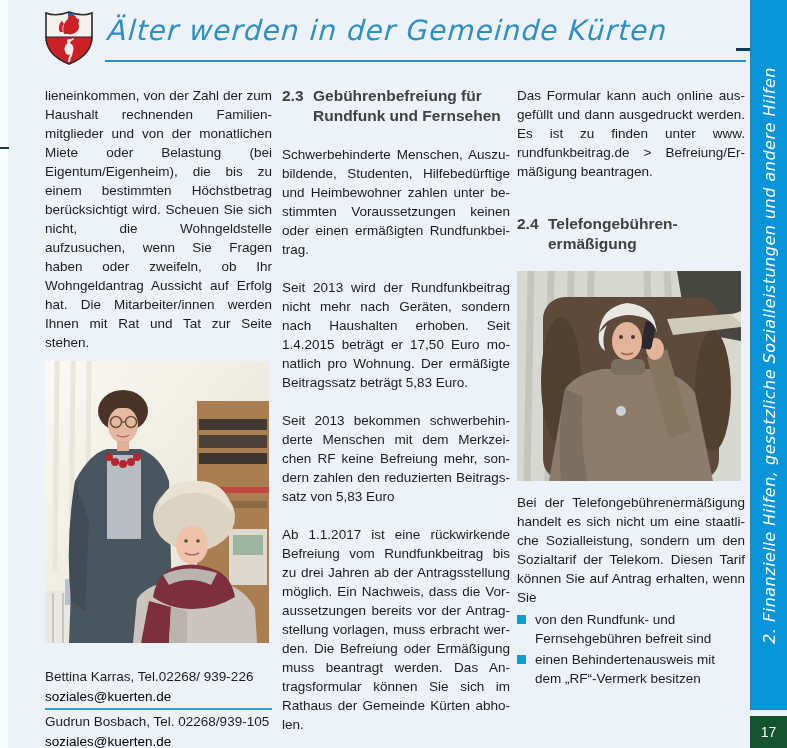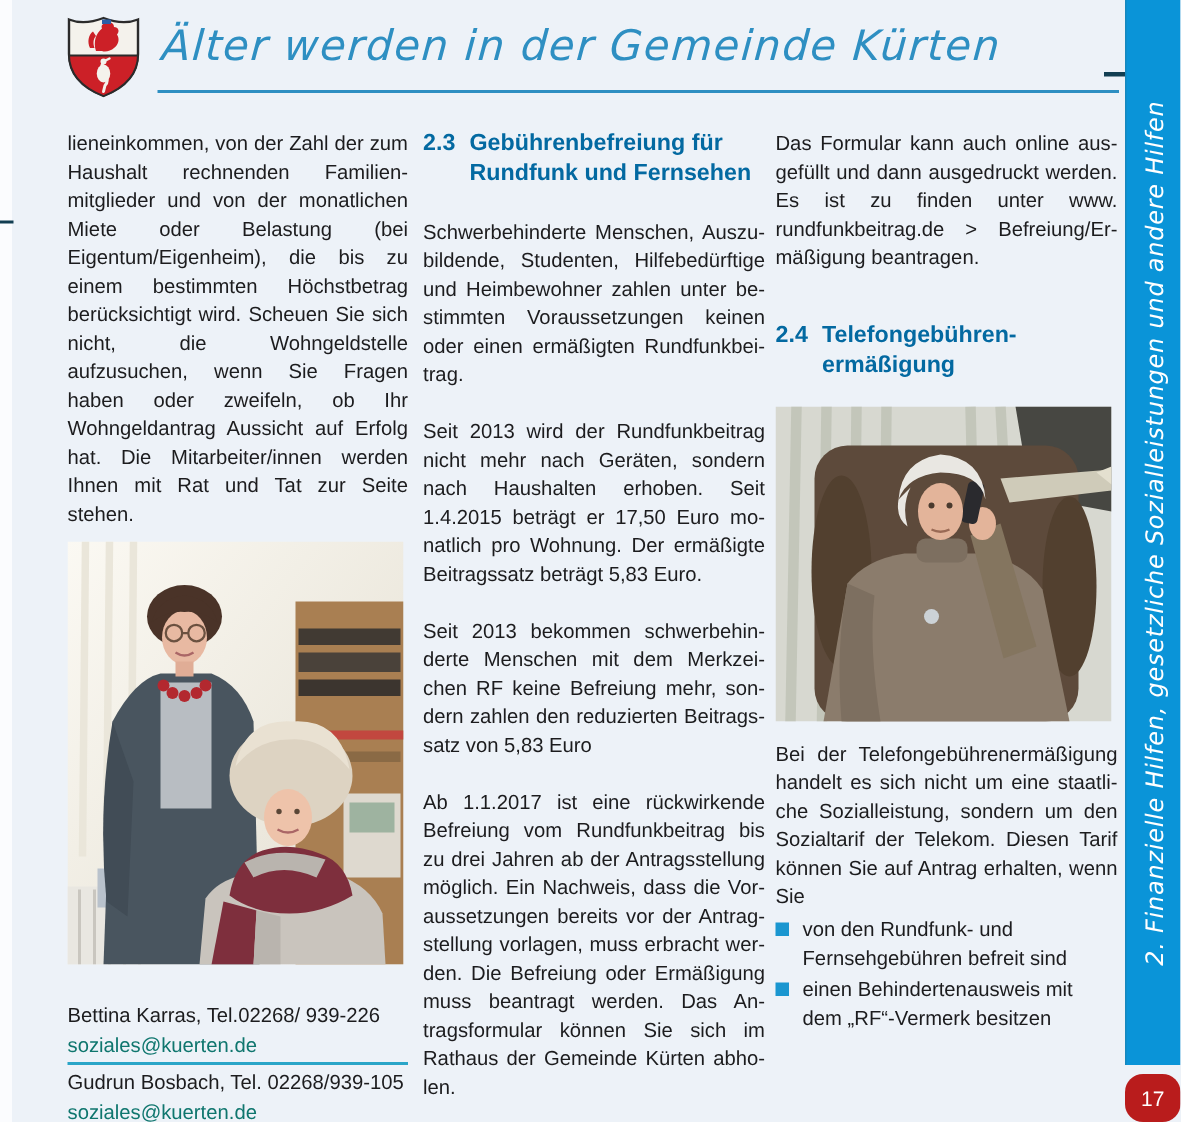--- a/index.html
+++ b/index.html
@@ -28,33 +28,33 @@
 
   
   .col { position: absolute; top: 86px; font-size: 13.5px; line-height: 19px; text-align: justify; }
   .col-left  { left: 45px;  width: 227px; }
   .col-mid   { left: 282px; width: 228px; }
   .col-right { left: 517px; width: 228px; }
   .col p { text-align: justify; }
   .gap { margin-top: 19px; }
 
   .section-heading {
-    display: flex; color: #0369a1; font-weight: bold;
+    display: flex; color: #404040; font-weight: bold;
     font-size: 15.5px; line-height: 20px; text-align: left;
   }
   .section-heading .num { width: 31px; flex: 0 0 31px; }
   .section-heading .htext { white-space: pre-line; flex: 1; }
 
   .photo { display: block; margin-top: 9px; }
   .photo-left { width: 224px; height: 282px; }
   .photo-right { width: 224px; height: 210px; margin-top: 17px; }
 
   .contacts { margin-top: 24px; text-align: left; line-height: 20px; }
   .contact-email {
-    display: block; color: #0f766e; text-decoration: none;
+    display: block; color: #000000; text-decoration: none;
     border-bottom: 2px solid #2aa5c8; padding-bottom: 1px; margin-bottom: 2px;
   }
 
   .bullets { margin-top: 3px; text-align: left; }
   .bullet { display: flex; margin-top: 2px; }
   .bullet .sq { flex: 0 0 9px; width: 9px; height: 9px; background: #1a96d0; margin: 5px 9px 0 0; }
   .bullet .btext { flex: 1; text-align: left; }
 
   
   .sidebar-strip {
@@ -63,22 +63,22 @@
     display: flex; align-items: center; justify-content: center;
   }
   .sidebar-text {
     writing-mode: vertical-rl; transform: rotate(180deg);
     color: #ffffff; font-family: "DejaVu Sans", sans-serif;
     font-style: italic; font-size: 16px; letter-spacing: 0.5px;
     white-space: nowrap;
   }
   .page-number-box {
     position: absolute; left: 750px; top: 716px; width: 37px; height: 32px;
-    background: #b91c1c; color: #fff; font-size: 14px;
-    display: flex; align-items: center; justify-content: center; border-radius: 12px;
+    background: #14532d; color: #fff; font-size: 14px;
+    display: flex; align-items: center; justify-content: center;
   }
 </style>
 </head>
 <body>
 
 <div class="white-edge"></div>
 <div class="tick tick-left"></div>
 <div class="tick tick-right"></div>
 
 <svg class="logo" viewBox="0 0 54 58">

